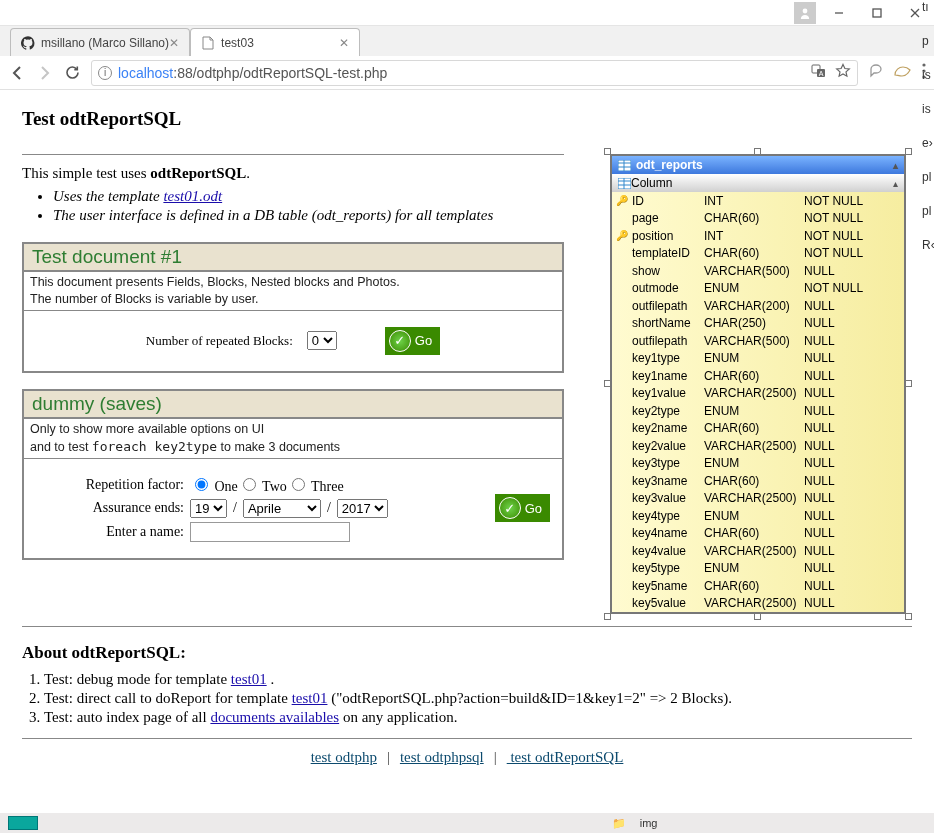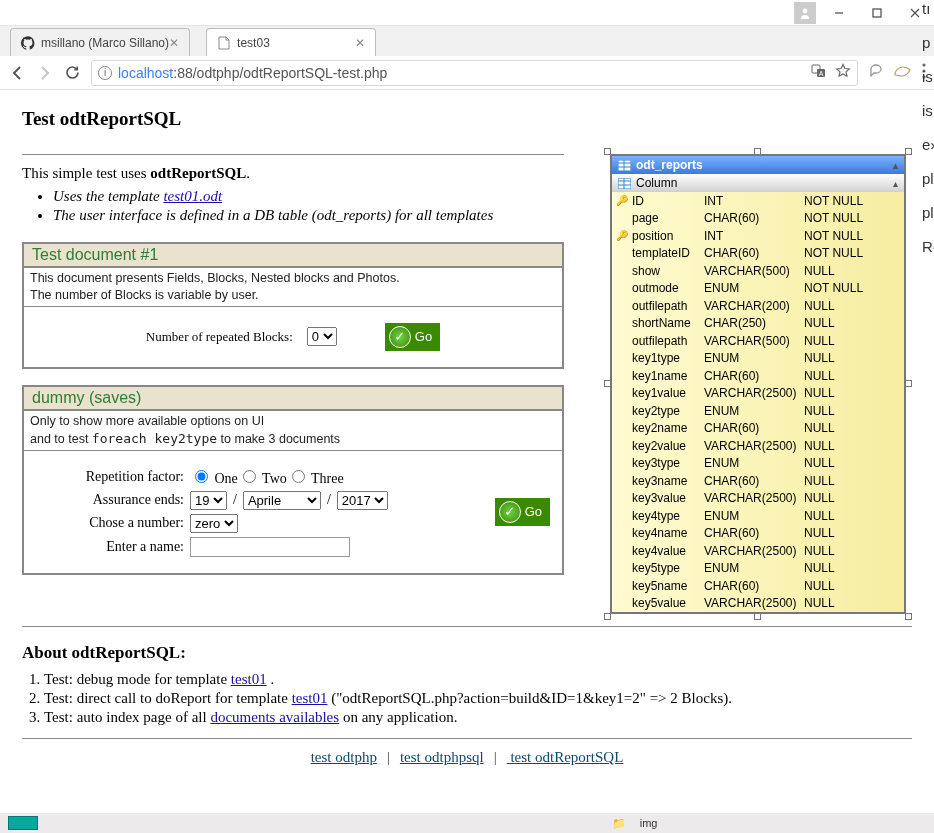--- a/index.html
+++ b/index.html
@@ -2,21 +2,21 @@
 <html><head>
 <meta charset="utf-8">
 <style>
   * { box-sizing: border-box; }
   body { margin:0; font-family: "Times New Roman", serif; font-size:15px; background:#fff; }
   .window-titlebar { display:flex; justify-content:flex-end; align-items:center; height:26px; background:#fff; border-bottom:1px solid #e5e5e5; }
   .title-btn { width:38px; height:26px; display:flex; align-items:center; justify-content:center; color:#555; }
   .title-btn svg { display:block; }
   .avatar-box { width:22px; height:22px; background:#ccc; display:flex; align-items:center; justify-content:center; margin-right:4px; }
   .avatar-box svg { display:block; }
-  .tab-strip { display:flex; align-items:flex-end; height:30px; background:#f1f1f1; padding-left:10px; gap:16px; }
+  .tab-strip { display:flex; align-items:flex-end; height:30px; background:#f1f1f1; padding-left:10px; gap:0; }
   .tab { display:flex; align-items:center; height:28px; padding:0 10px; background:#f1f1f1; border:1px solid #bdbdbd; border-bottom:none; border-top-left-radius:4px; border-top-right-radius:4px; font-family:"Segoe UI",Arial,sans-serif; font-size:12px; color:#444; min-width:170px; position:relative; }
   .tab.active { background:#fff; }
   .tab .close { margin-left:auto; color:#888; }
   .tab .favicon { width:14px; height:14px; margin-right:6px; display:flex; align-items:center; justify-content:center; }
   .addr-row { display:flex; align-items:center; height:34px; background:#fff; border-bottom:1px solid #e1e1e1; padding:0 8px; gap:10px; font-family:"Segoe UI",Arial,sans-serif; }
   .nav-icon { color:#757575; display:flex; }
   .nav-icon.disabled { color:#c5c5c5; }
   .addr-box { flex:1; display:flex; align-items:center; border:1px solid #d8d8d8; border-radius:3px; height:26px; padding:0 6px; gap:6px; font-size:14px; color:#555;}
   .addr-box .host { color:#3b82f6; }
   .addr-icons { display:flex; gap:10px; align-items:center; color:#777; }
@@ -24,45 +24,45 @@
   h2.page-title { font-size:19px; font-weight:bold; margin:8px 0 18px 0; }
   hr { border:none; border-top:1px solid #888; margin:6px 0; }
   .row-top { display:flex; gap:40px; align-items:flex-start; }
   .left { flex:1; min-width:0; }
   .right { flex:0 0 auto; position:relative; }
   ul.bullets { margin:6px 0 18px 26px; padding:0; }
   ul.bullets li { margin:2px 5px; font-style:italic; }
   a { color:#1a0dab; text-decoration:underline; }
   a.visited { color:#0c4a6e; }
   .panel { border:2px solid #888; background:#e9e2cf; margin:16px 0; font-family:Arial,sans-serif; }
-  .panel-head { font-family:Verdana,Arial,sans-serif; font-size:16px; color:#2e7d32; padding:2px 8px; background:#e9e2cf; border-bottom:2px solid #888; }
+  .panel-head { font-family:Verdana,Arial,sans-serif; font-size:19px; color:#2e7d32; padding:2px 8px; background:#e9e2cf; border-bottom:2px solid #888; }
   .panel-desc { background:#fff; padding:2px 6px; font-size:12.5px; line-height:1.35; color:#222; border-bottom:1px solid #888;}
   .panel-body { background:#fff; padding:12px 10px; font-size:14px; }
   .frow { display:flex; align-items:center; gap:6px; margin:4px 0; }
   .flabel { width:150px; text-align:right; }
   select { font-family:Arial,sans-serif; font-size:13px; }
   input[type=text] { font-family:Arial,sans-serif; font-size:13px; border:1px solid #999; height:20px; padding:0 3px; }
   .go-btn { display:inline-flex; align-items:center; gap:4px; background:#3a8a00; color:#fff; font-family:Arial,sans-serif; font-size:13px; border:none; padding:3px 8px 3px 4px; }
   .go-btn .check { width:22px; height:22px; border-radius:50%; background:radial-gradient(circle,#6fd34a,#3a8a00); display:flex; align-items:center; justify-content:center; color:#fff; border:1px solid #fff; }
   .schema-wrap { position:relative; padding:6px; }
   .handle { width:7px; height:7px; background:#fff; border:1px solid #777; position:absolute; }
   .schema-table { width:296px; border:2px solid #777; font-family:Arial,sans-serif; font-size:12px; position:relative; }
   .schema-title { background:linear-gradient(#7ab3ff,#3d78dd); color:#fff; font-weight:bold; padding:2px 6px; display:flex; align-items:center; gap:5px; }
-  .schema-sub { background:linear-gradient(#fff,#d0d0d0); padding:2px 6px; display:flex; align-items:center; gap:5px; }
+  .schema-sub { background:linear-gradient(#fff,#d0d0d0); padding:2px 6px; display:flex; align-items:center; }
   .schema-body { background:linear-gradient(90deg,#fffbd0,#f6eda0); }
   .sr { display:grid; grid-template-columns:18px 72px 100px 60px; align-items:center; padding:0 2px; height:17.5px; }
   .key-icon { font-size:10px; text-align:center; }
   .tri { color:#555; font-size:10px; margin-left:auto;}
   ol { margin:8px 0 12px 22px; padding:0; }
   ol li { margin:2px 0; }
   .code { font-family:Consolas,monospace; font-size:13px; }
   .footer-links { text-align:center; padding:4px 0 12px 0; }
   .footer-links .sep { margin:0 10px; color:#444; }
   h3.about { font-size:17px; font-weight:bold; margin:16px 0 6px 0; }
-  .ext-strip { position:absolute; right:0; top:0; width:14px; height:100%; font-family:"Segoe UI",Arial,sans-serif; font-size:15px; color:#333; overflow:hidden; pointer-events:none; }
+  .ext-strip { position:absolute; right:0; top:0; width:14px; height:100%; font-family:"Segoe UI",Arial,sans-serif; font-size:12px; color:#333; overflow:hidden; pointer-events:none; }
   .ext-strip div { height:34px; padding-left:2px; }
   .task-strip { height:20px; background:#eceaea; display:flex; align-items:center; padding:0 8px; gap:14px; font-family:"Segoe UI",Arial,sans-serif; font-size:11px; color:#333; }
   .page-frame { position:relative; width:934px; height:833px; }
   .scroll-area { height:calc(100% - 26px - 30px - 34px - 20px); overflow:hidden; }
 </style>
 </head>
 <body>
 
 <div class="page-frame">
 
@@ -206,24 +206,20 @@
                     <label><input type="radio" name="rep" style=""> Three</label>
                   </span>
             </div>
             <div class="frow">
               <span class="flabel">Assurance ends:</span>
               <select id="sel-day"><option>19</option></select>
               <span>/</span>
               <select id="sel-month" style="min-width:78px;"><option>Aprile</option></select>
               <span>/</span>
               <select id="sel-year"><option>2017</option></select>
-            </div>
-            <div class="frow">
-              <span class="flabel">Chose a number:</span>
-              <select id="sel-num"><option>zero</option></select>
             </div>
             <div class="frow">
               <span class="flabel">Enter a name:</span>
               <input type="text" style="width: 160px;" value="">
             </div>
             <button class="go-btn" style="position:absolute;right:12px;top:50%;transform:translateY(-50%);">
               <span class="check">✓</span>
               <span>Go</span>
             </button>
           </div>

